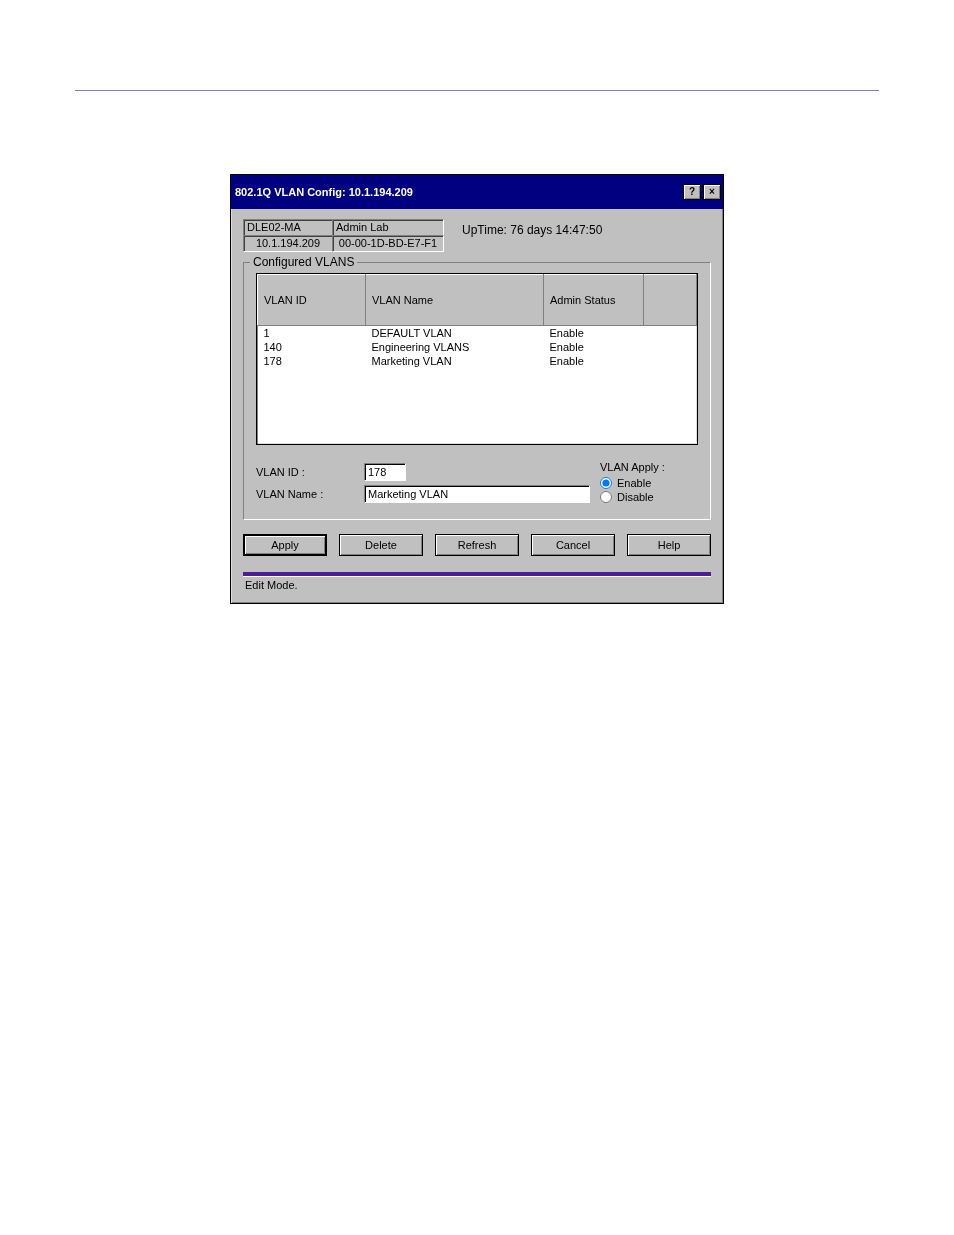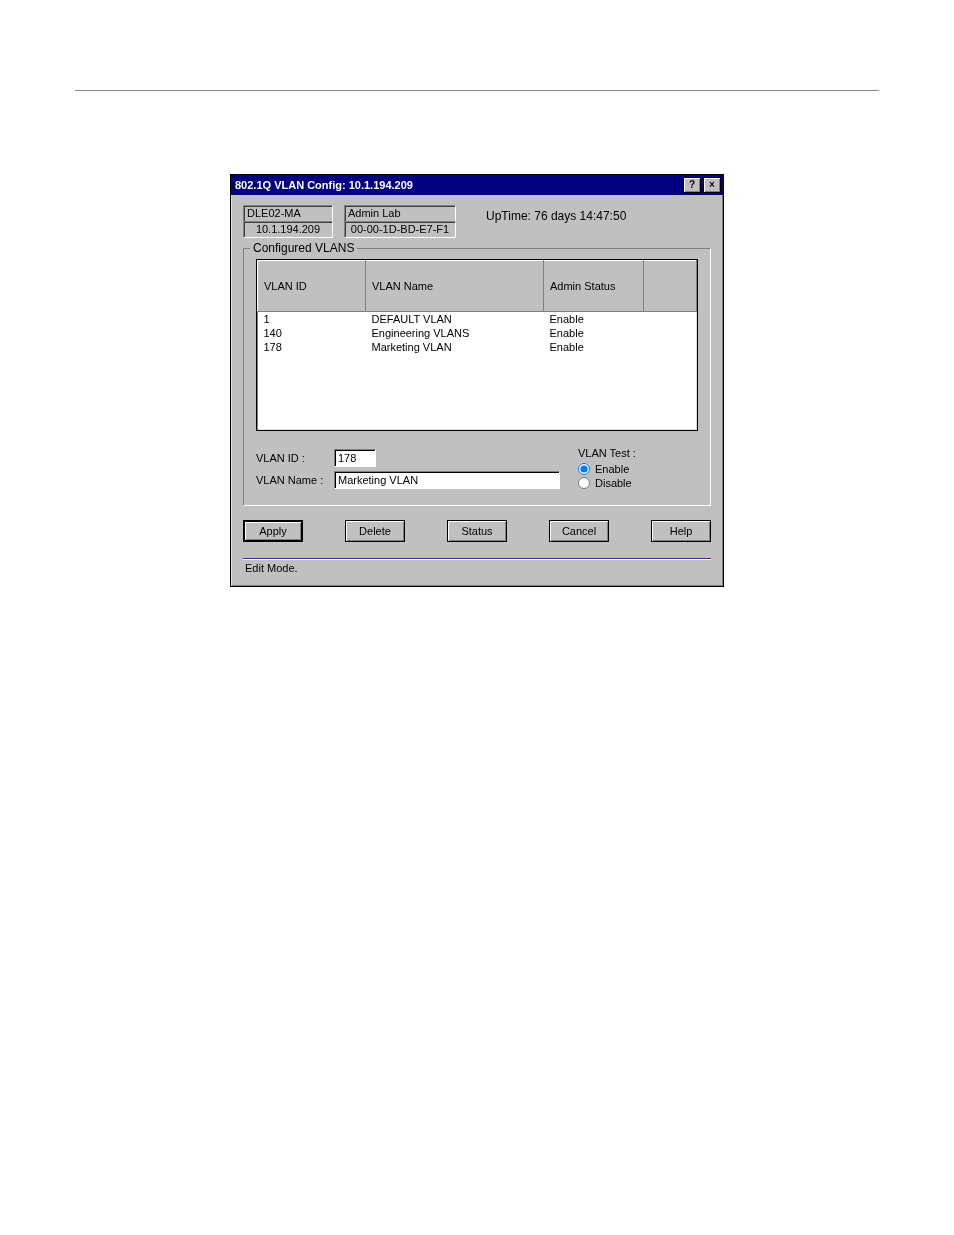--- a/index.html
+++ b/index.html
@@ -24,21 +24,21 @@
     background: #c0c0c0;
     border: 1px solid #000;
     box-shadow: inset 1px 1px 0 #dfdfdf, inset -1px -1px 0 #808080;
   }
   .titlebar {
     background: #000080;
     color: #fff;
     height: 18px;
     display: flex;
     align-items: center;
-    padding: 1px 2px;
+    padding: 8px 2px;
     font-weight: bold;
     font-size: 11px;
   }
   .titlebar .title-text {
     flex: 1;
     padding-left: 2px;
   }
   .title-btn {
     width: 16px;
     height: 14px;
@@ -54,21 +54,21 @@
     font-size: 10px;
     color: #000;
     line-height: 1;
   }
   .client {
     padding: 10px 12px 6px 12px;
     position: relative;
   }
   .info-panel {
     display: flex;
-    gap: 12px;
+    gap: 0;
     margin-bottom: 10px;
   }
   .sunken {
     border: 1px solid #808080;
     border-right-color: #fff;
     border-bottom-color: #fff;
     box-shadow: inset 1px 1px 0 #404040;
     background: #c0c0c0;
     padding: 0 3px;
     height: 15px;
@@ -135,20 +135,21 @@
     flex: 1;
   }
   .form-right {
     width: 120px;
     padding-left: 10px;
   }
   .field-row {
     display: flex;
     align-items: center;
     margin: 4px 0;
+    gap: 30px;
   }
   .field-label {
     width: 78px;
     font-size: 11px;
   }
   input.text {
     border: 1px solid #808080;
     border-right-color:#fff;
     border-bottom-color:#fff;
     box-shadow: inset 1px 1px 0 #000;
@@ -167,34 +168,34 @@
     margin: 2px 0;
     font-size: 11px;
   }
   .radio-row input { margin:0; width:12px; height:12px; }
   .btn-row {
     display: flex;
     justify-content: space-between;
     margin: 14px 0 6px 0;
   }
   button.win {
-    width: 60px;
+    width: 84px;
     height: 22px;
     background: #c0c0c0;
     border: 1px solid #000;
     box-shadow: inset 1px 1px 0 #fff, inset -1px -1px 0 #808080;
     font-family: inherit;
     font-size: 11px;
   }
   button.win.default {
     border: 2px solid #000;
     box-shadow: inset 1px 1px 0 #fff, inset -1px -1px 0 #808080;
   }
   .statusbar {
-    border-top: 1px solid #4c1d95;
+    border-top: 4px solid #4c1d95;
     box-shadow: inset 0 1px 0 #fff;
     padding: 3px 2px 0 2px;
     height: 18px;
     font-size: 11px;
     margin-top: 16px;
   }
 </style>
 </head>
 <body>
 
@@ -267,37 +268,37 @@
           <div class="field-row">
             <div class="field-label">VLAN ID :</div>
             <input id="vlan-id-input" class="text" value="178" style="">
           </div>
           <div class="field-row">
             <div class="field-label">VLAN Name :</div>
             <input id="vlan-name-input" class="text" value="Marketing VLAN" style="">
           </div>
         </div>
         <div class="form-right">
-          <div style="margin-bottom:4px;">VLAN Test :</div>
+          <div style="margin-bottom:4px;">VLAN Apply :</div>
           <label class="radio-row">
             <input type="radio" name="adm" checked="" style="">
             <span>Enable</span>
           </label>
           <label class="radio-row">
             <input type="radio" name="adm" style="">
             <span>Disable</span>
           </label>
         </div>
       </div>
     </div>
 
     <div class="btn-row">
       <button class="win default">Apply</button>
       <button class="win">Delete</button>
-      <button class="win">Status</button>
+      <button class="win">Refresh</button>
       <button class="win">Cancel</button>
       <button class="win">Help</button>
     </div>
 
     <div class="statusbar">
       <span>Edit Mode.</span>
     </div>
 
   </div>
 </div>

